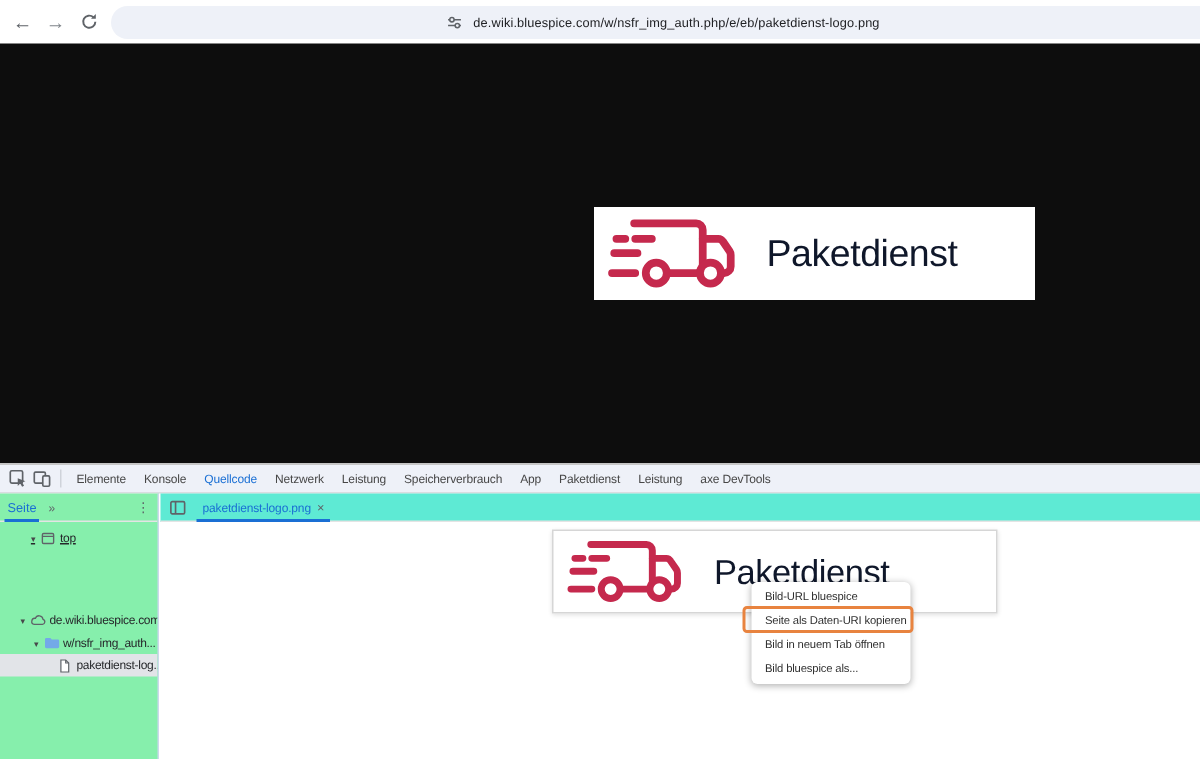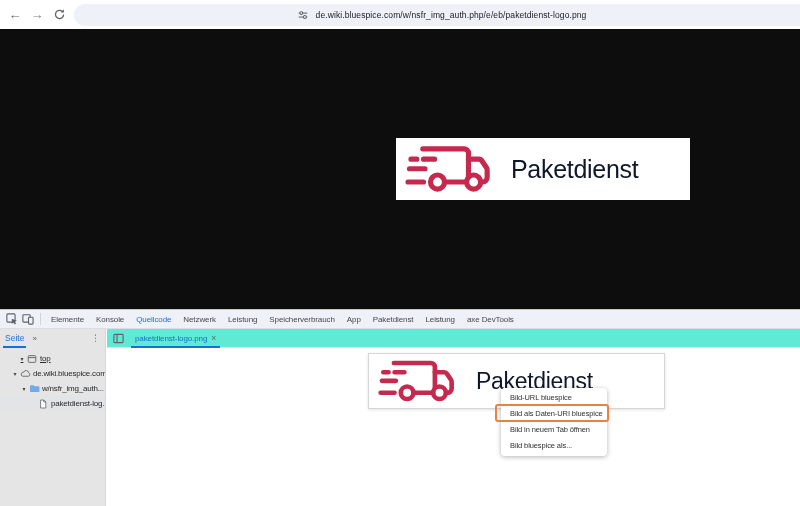--- a/index.html
+++ b/index.html
@@ -30,21 +30,21 @@
               border-top:1px solid #c6c6c6; }
   .dt-toolbar { position:absolute; left:0; top:0; width:800px; height:19px; background:#eef1f8;
                 border-bottom:1px solid #dadce0; display:flex; align-items:center; padding-left:4px; }
   .toolicon { width:16px; height:15px; display:flex; align-items:center; justify-content:center; }
   .vdiv { width:1px; height:12px; background:#cfd3da; margin:0 4px; }
   .dt-tab { font-size:8px; color:#474747; padding:4px 6px; height:18px; display:flex; align-items:center;
             white-space:nowrap; letter-spacing:-0.1px; }
   .dt-tab.active { color:#1a6fd4; }
 
   .dt-body { position:absolute; left:0; top:19px; width:800px; height:177px; }
-  .sidebar { position:absolute; left:0; top:0; width:106px; height:177px; background:#e5e5e5; border-right:1px solid #ccd8ec; overflow:hidden; }
+  .sidebar { position:absolute; left:0; top:0; width:106px; height:177px; background:#86efac; border-right:1px solid #ccd8ec; overflow:hidden; }
   .side-head { height:19px; border-bottom:1px solid #e4e4e4; display:flex; align-items:center; padding:0 5px; gap:8px; }
   .pane-tab { position:relative; font-size:8.5px; color:#1a6fd4; height:19px; display:flex; align-items:center; }
   .pane-tab::after { content:""; position:absolute; left:-2px; right:-2px; bottom:0; height:2px; background:#1a6fd4; }
   .chev { font-size:8px; color:#5f6368; }
   .kebab { margin-left:auto; color:#5f6368; font-size:9px; letter-spacing:0; }
   .tree { padding-top:3px; }
   .tree-row { height:15px; display:flex; align-items:center; font-size:8px; color:#26282b;
               letter-spacing:-0.2px; white-space:nowrap; overflow:hidden; }
   .tree-row.selected { background:#e2e4e8; }
   .tw { width:8px; text-align:center; font-size:6px; color:#47484a; flex:0 0 8px; }
@@ -157,21 +157,21 @@
             <div class="tree-row" style="padding-left: 18px; text-decoration: underline;">
               <span class="tw">▾</span>
               <span class="ticon">
                 <svg width="10" height="10" viewBox="0 0 12 12">
                   <rect x="1.5" y="2" width="9" height="8" rx="1" fill="none" stroke="#5f6368" stroke-width="1.1"></rect>
                   <line x1="1.5" y1="4.3" x2="10.5" y2="4.3" stroke="#5f6368" stroke-width="1.1"></line>
                 </svg>
               </span>
               <span class="tree-label">top</span>
             </div>
-            <div class="tree-row" style="padding-left: 11px;">
+            <div class="tree-row" style="padding-left: 11px; margin-top: 40px;">
               <span class="tw">▾</span>
               <span class="ticon">
                 <svg width="11" height="9" viewBox="0 0 14 11">
                   <path d="M3.6 9 h7 a2.2 2.2 0 0 0 .4 -4.3 a3.3 3.3 0 0 0 -6.4 -0.8 A2.5 2.5 0 0 0 3.6 9 Z" fill="none" stroke="#5f6368" stroke-width="1.1"></path>
                 </svg>
               </span>
               <span class="tree-label">de.wiki.bluespice.com</span>
             </div>
             <div class="tree-row" style="padding-left: 20px;">
               <span class="tw">▾</span>
@@ -224,19 +224,19 @@
             <span class="logo-text">Paketdienst</span>
           </div>
         </div>
       </div>
 
     </div>
   </div>
 
   <div class="ctx-menu" id="ctx-menu">
       <div class="ctx-item">Bild-URL bluespice</div>
-      <div class="ctx-item">Bild als Daten-URI bluespice</div>
+      <div class="ctx-item">Seite als Daten-URI kopieren</div>
       <div class="ctx-item">Bild in neuem Tab öffnen</div>
       <div class="ctx-item">Bild bluespice als...</div>
     </div>
   <div class="hl-rect"></div>
 
 </div>
 
 </body></html>

